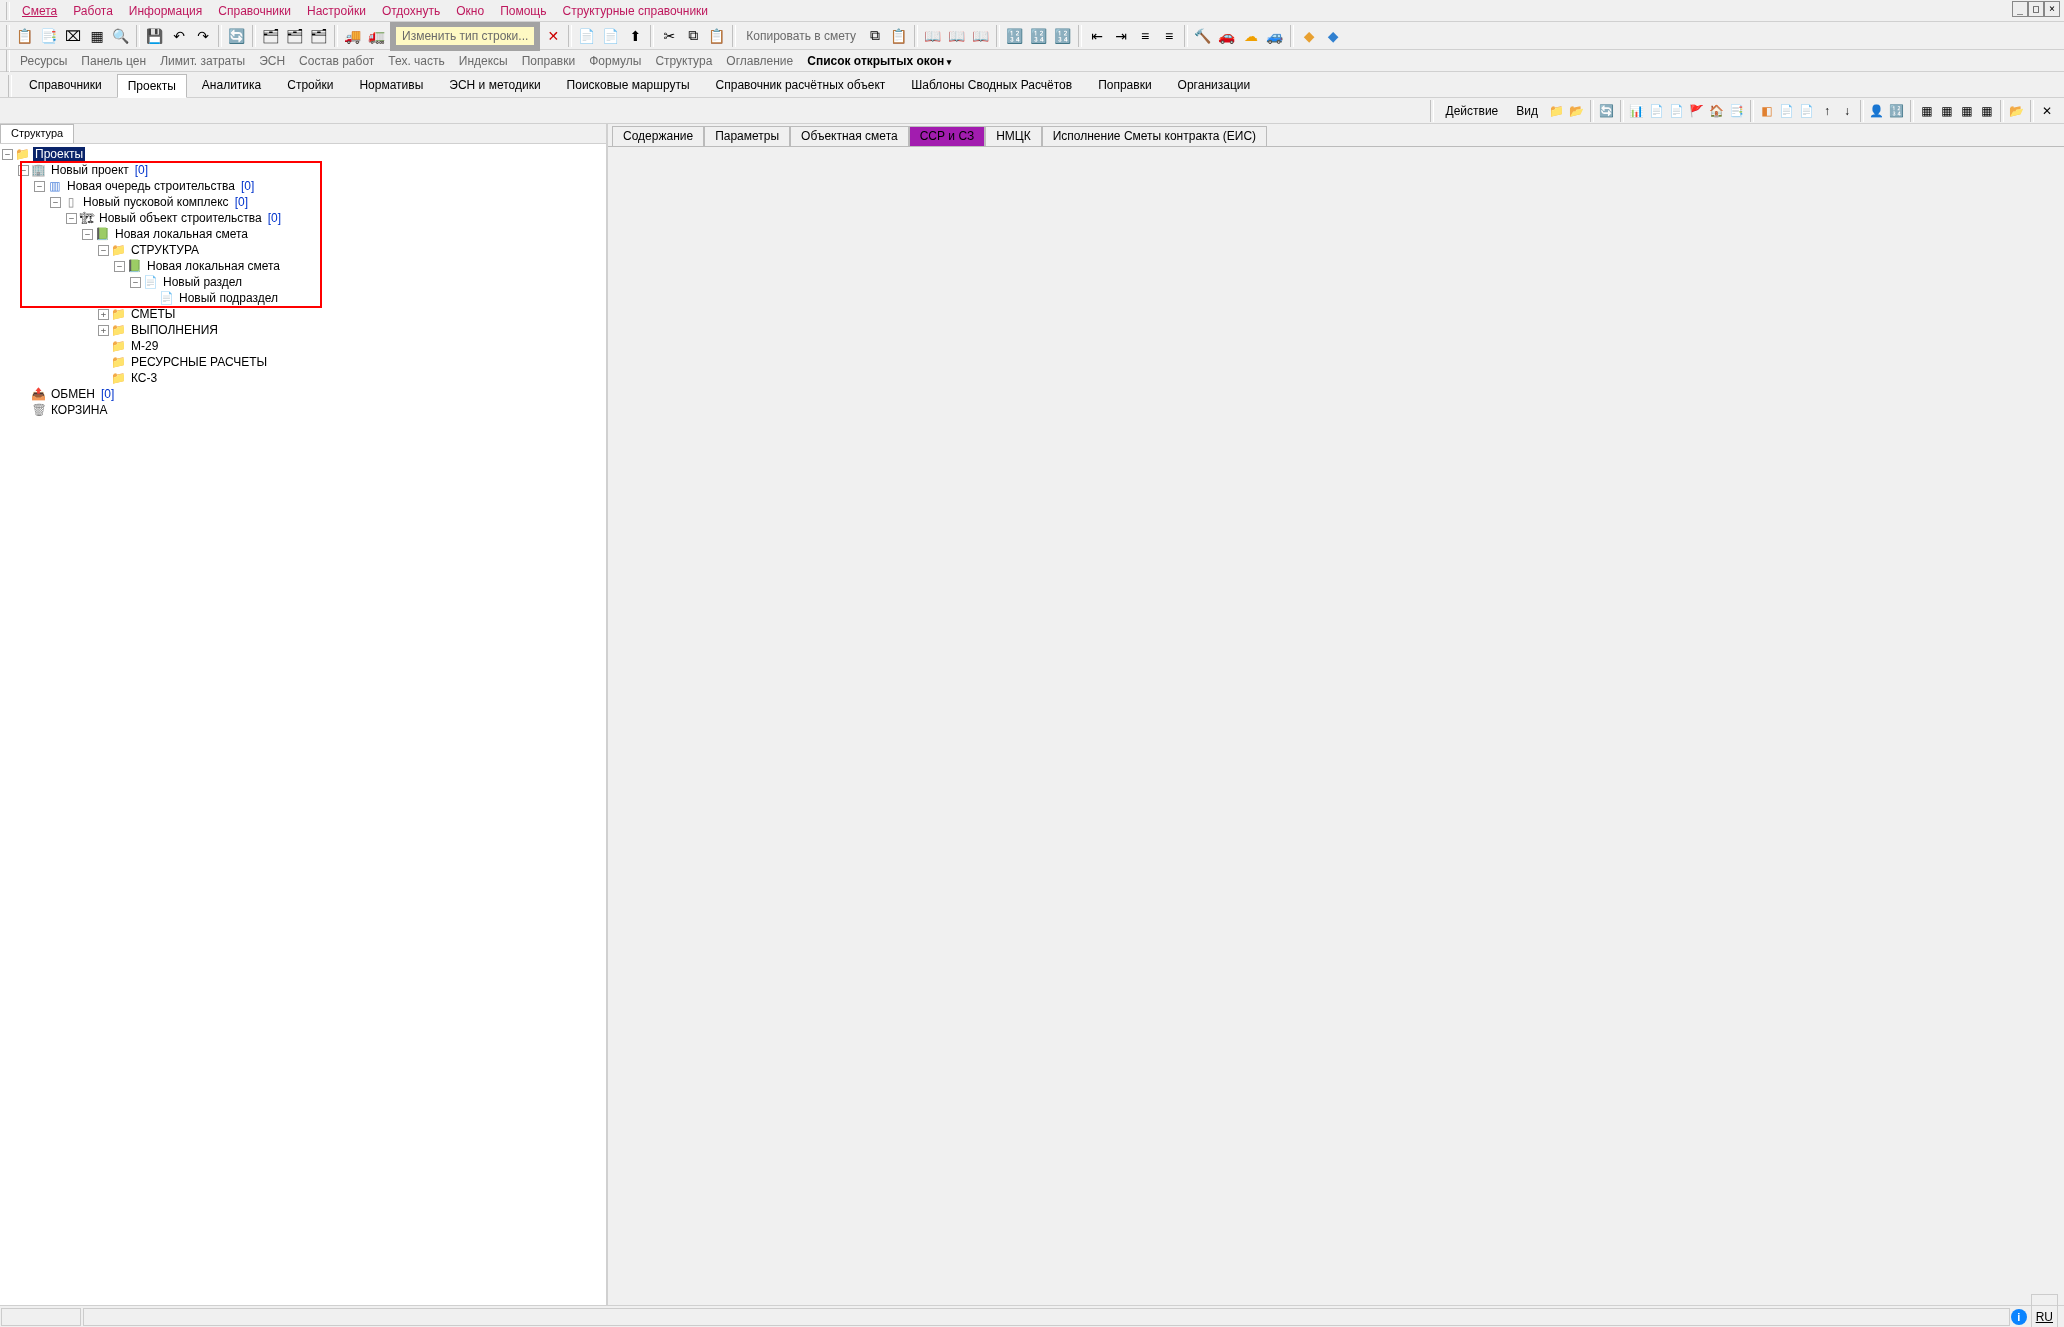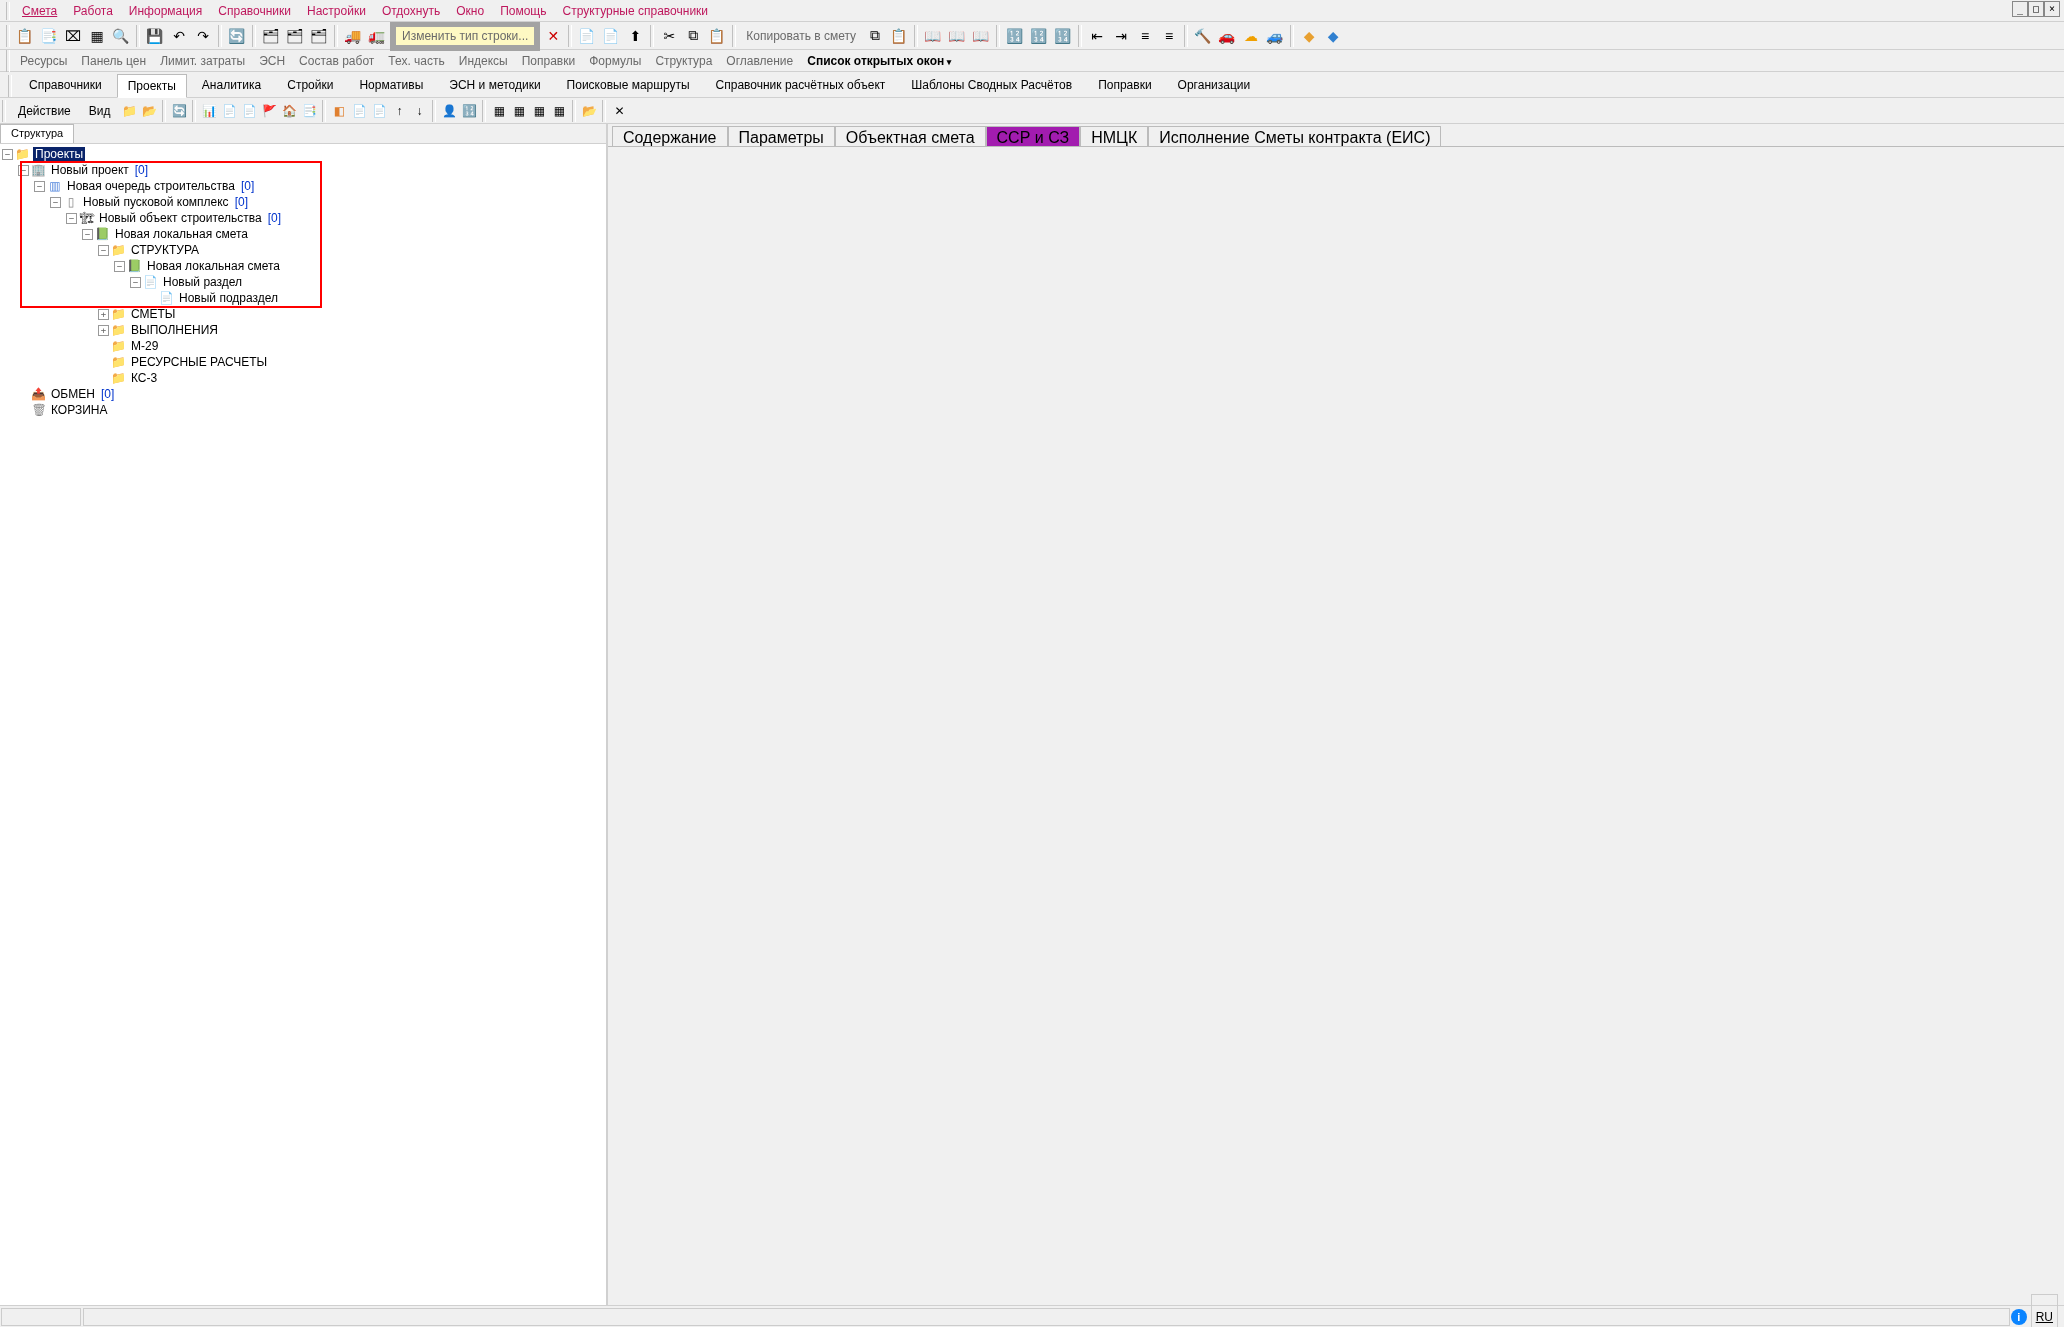--- a/index.html
+++ b/index.html
@@ -16,21 +16,21 @@
 .tb-grip { width: 4px; height: 22px; border-left: 1px solid #c0c0c0; border-right: 1px solid #fff; margin: 0 2px; }
 .tb-btn { width: 22px; height: 22px; display:flex; align-items:center; justify-content:center; border:1px solid transparent; cursor:default; font-size: 14px; }
 .tb-text { padding: 2px 6px; color: #6a6a6a; cursor:default; }
 .tb-text.active { color: #000; }
 .tb-text.dd::after { content:" ▾"; font-size:9px; }
 
 .tabbar { display:flex; align-items:flex-end; height:26px; background:#f0f0f0; border-bottom:1px solid #d0d0d0; padding: 0 6px; gap:4px; }
 .tab { padding: 4px 10px; border:1px solid transparent; cursor:default; }
 .tab.active { background:#fff; border:1px solid #bbb; border-bottom:1px solid #fff; position:relative; top:1px; }
 
-.toolbar2 { display:flex; align-items:center; height:26px; background:#f0f0f0; border-bottom:1px solid #d0d0d0; padding:0 0; gap:2px; }
+.toolbar2 { display:flex; align-items:center; height:26px; background:#f0f0f0; border-bottom:1px solid #d0d0d0; padding:0 8px; gap:2px;justify-content:flex-end; }
 .tb2-lbl { padding:2px 8px; }
 .small-icon { width:18px; height:18px; display:inline-flex; align-items:center; justify-content:center; font-size:12px; border:1px solid transparent; }
 
 .content { display:flex; height: calc(100% - 22px - 28px - 22px - 26px - 26px - 22px); }
 
 .left-pane { width: 608px; border-right: 2px solid #d0d0d0; display:flex; flex-direction:column; }
 .left-tabs { display:flex; height:20px; border-bottom:1px solid #d0d0d0; background:#f0f0f0; }
 .left-tab { padding:2px 10px; border:1px solid #bbb; border-bottom:none; background:#fff; font-size:11px; }
 
 .tree { flex:1; overflow:auto; padding: 2px; background:#fff; position: relative; }
@@ -39,21 +39,21 @@
 .tree-row { display:flex; align-items:center; height:16px; white-space:nowrap; }
 .exp { width:11px; height:11px; border:1px solid #999; text-align:center; line-height:8px; font-size:9px; font-family:monospace; margin-right:2px; cursor:default; color:#666; }
 .exp.empty { border:none; }
 .tico { width:16px; height:16px; display:inline-flex; align-items:center; justify-content:center; margin-right:2px; font-size:12px; }
 .lbl { padding:0 2px; }
 .lbl.sel { background:#0a246a; color:#fff; }
 .cnt { color:#0033cc; margin-left:4px; }
 
 .right-pane { flex:1; background:#f0f0f0; display:flex; flex-direction:column; }
 .right-tabs { display:flex; height:22px; background:#f0f0f0; padding:2px 4px 0 4px; gap:0; }
-.rtab { padding:2px 10px; border:1px solid #bbb; border-bottom:none; background:#f0f0f0; cursor:default; font-size:16px; }
+.rtab { padding:2px 10px; border:1px solid #bbb; border-bottom:none; background:#f0f0f0; cursor:default; font-size:12px; }
 .rtab.active { background:#a21caf; }
 .right-body { flex:1; background:#f0f0f0; border-top:1px solid #bbb; }
 
 .statusbar { height:22px; background:#f0f0f0; border-top:1px solid #d0d0d0; display:flex; align-items:center; }
 .status-cell { height:18px; border:1px solid #ccc; margin:1px; }
 .status-right { margin-left:auto; display:flex; align-items:center; gap:4px; padding-right:6px; }
 .info-icon { width:16px; height:16px; border-radius:50%; background:#0a84ff; color:#fff; text-align:center; line-height:16px; font-weight:bold; font-size:11px; }
 </style>
 </head>
 <body>

